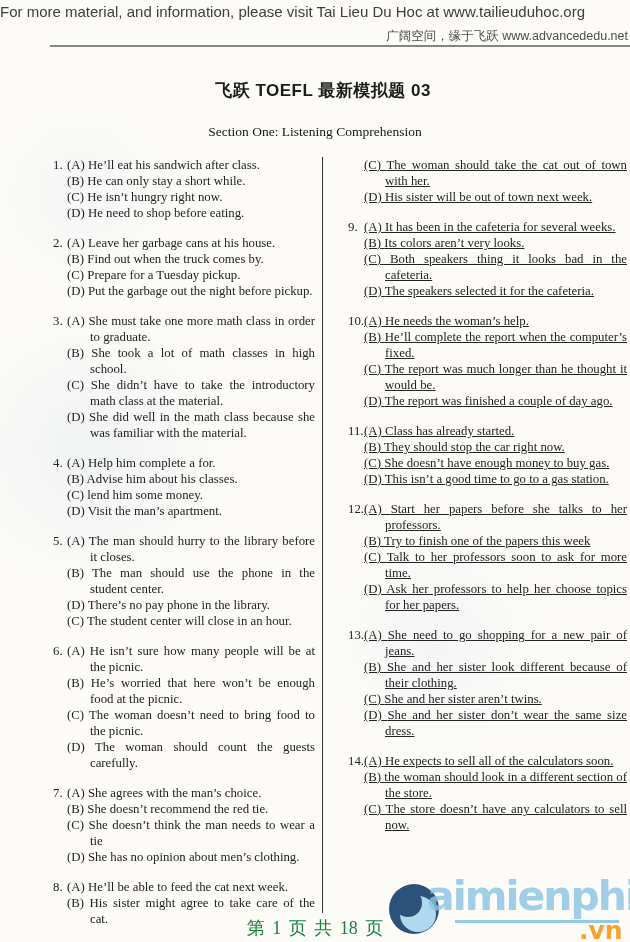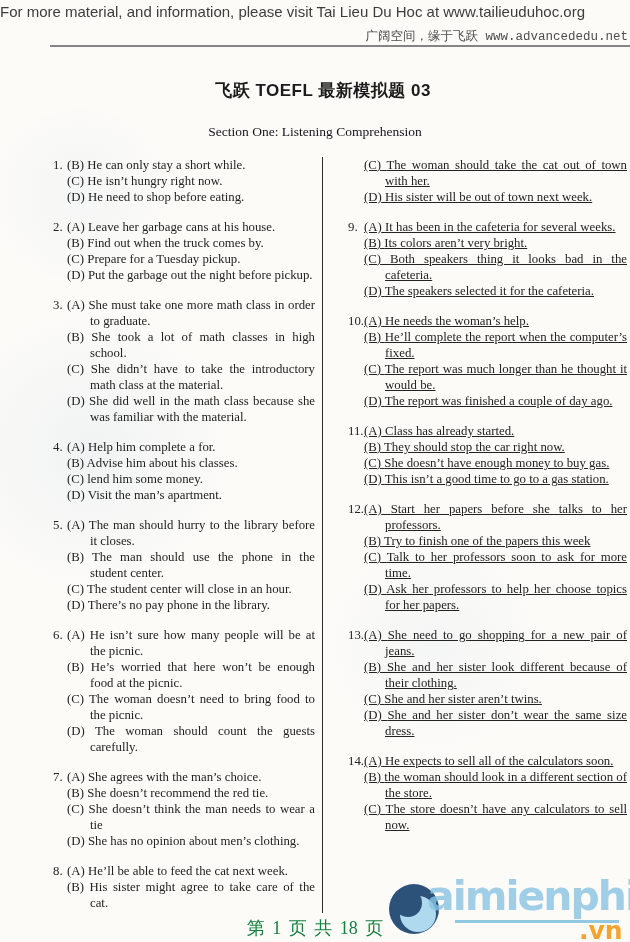--- a/index.html
+++ b/index.html
@@ -15,21 +15,21 @@
     background:radial-gradient(circle, rgba(140,175,205,0.07), rgba(140,175,205,0) 70%); }
   .blob3 { left:-30px; top:110px; width:220px; height:170px;
     background:radial-gradient(circle, rgba(120,160,200,0.06), rgba(120,160,200,0) 70%); }
 
   .top-note {
     position:absolute; left:0; top:3px;
     font-family:"Liberation Sans", sans-serif; font-size:15px; color:#3d3d3d;
   }
   .slogan {
     position:absolute; right:2px; top:28px;
-    font-family:Liberation Mono, monospace; font-size:12.5px; color:#4d4d4d;
+    font-family:Liberation Sans, sans-serif; font-size:12.5px; color:#4d4d4d;
   }
   .rule { position:absolute; left:50px; right:0; top:45px; height:2px; background:#858585; }
 
   .title {
     position:absolute; left:0; right:0; top:79px; text-align:center;
     font-family:"Liberation Sans", sans-serif; font-weight:bold; font-size:17px;
     color:#1b1b1b; letter-spacing:0.5px;padding-left:16px;
   }
   .section-heading {
     position:absolute; left:0; right:0; top:124px; text-align:center;
@@ -88,20 +88,21 @@
   <div class="slogan">广阔空间，缘于飞跃 www.advancededu.net</div>
   <div class="rule"></div>
 
   <div class="title">飞跃 TOEFL 最新模拟题 03</div>
   <div class="section-heading">Section One: Listening Comprehension</div>
 
   <div class="content">
     <div class="col col-left">
         <div class="q">
           <span class="qnum">1.</span>
+          <div class="opt"><span>(A)</span> <span>He’ll eat his sandwich after class.</span></div>
           <div class="opt"><span>(B)</span> <span>He can only stay a short while.</span></div>
           <div class="opt"><span>(C)</span> <span>He isn’t hungry right now.</span></div>
           <div class="opt"><span>(D)</span> <span>He need to shop before eating.</span></div>
         </div>
         <div class="q">
           <span class="qnum">2.</span>
           <div class="opt"><span>(A)</span> <span>Leave her garbage cans at his house.</span></div>
           <div class="opt"><span>(B)</span> <span>Find out when the truck comes by.</span></div>
           <div class="opt"><span>(C)</span> <span>Prepare for a Tuesday pickup.</span></div>
           <div class="opt"><span>(D)</span> <span>Put the garbage out the night before pickup.</span></div>
@@ -117,22 +118,22 @@
           <span class="qnum">4.</span>
           <div class="opt"><span>(A)</span> <span>Help him complete a for.</span></div>
           <div class="opt"><span>(B)</span> <span>Advise him about his classes.</span></div>
           <div class="opt"><span>(C)</span> <span>lend him some money.</span></div>
           <div class="opt"><span>(D)</span> <span>Visit the man’s apartment.</span></div>
         </div>
         <div class="q">
           <span class="qnum">5.</span>
           <div class="opt"><span>(A)</span> <span>The man should hurry to the library before it closes.</span></div>
           <div class="opt"><span>(B)</span> <span>The man should use the phone in the student center.</span></div>
+          <div class="opt"><span>(D)</span> <span>There’s no pay phone in the library.</span></div>
           <div class="opt"><span>(C)</span> <span>The student center will close in an hour.</span></div>
-          <div class="opt"><span>(D)</span> <span>There’s no pay phone in the library.</span></div>
         </div>
         <div class="q">
           <span class="qnum">6.</span>
           <div class="opt"><span>(A)</span> <span>He isn’t sure how many people will be at the picnic.</span></div>
           <div class="opt"><span>(B)</span> <span>He’s worried that here won’t be enough food at the picnic.</span></div>
           <div class="opt"><span>(C)</span> <span>The woman doesn’t need to bring food to the picnic.</span></div>
           <div class="opt"><span>(D)</span> <span>The woman should count the guests carefully.</span></div>
         </div>
         <div class="q">
           <span class="qnum">7.</span>
@@ -149,21 +150,21 @@
       </div>
     <div class="divider"></div>
     <div class="col col-right">
         <div class="q">
           <div class="opt"><span>(C)</span> <span>The woman should take the cat out of town with her.</span></div>
           <div class="opt"><span>(D)</span> <span>His sister will be out of town next week.</span></div>
         </div>
         <div class="q">
           <span class="qnum">9.</span>
           <div class="opt"><span>(A)</span> <span>It has been in the cafeteria for several weeks.</span></div>
-          <div class="opt"><span>(B)</span> <span>Its colors aren’t very bright.</span></div>
+          <div class="opt"><span>(B)</span> <span>Its colors aren’t very looks.</span></div>
           <div class="opt"><span>(C)</span> <span>Both speakers thing it looks bad in the cafeteria.</span></div>
           <div class="opt"><span>(D)</span> <span>The speakers selected it for the cafeteria.</span></div>
         </div>
         <div class="q">
           <span class="qnum">10.</span>
           <div class="opt"><span>(A)</span> <span>He needs the woman’s help.</span></div>
           <div class="opt"><span>(B)</span> <span>He’ll complete the report when the computer’s fixed.</span></div>
           <div class="opt"><span>(C)</span> <span>The report was much longer than he thought it would be.</span></div>
           <div class="opt"><span>(D)</span> <span>The report was finished a couple of day ago.</span></div>
         </div>

